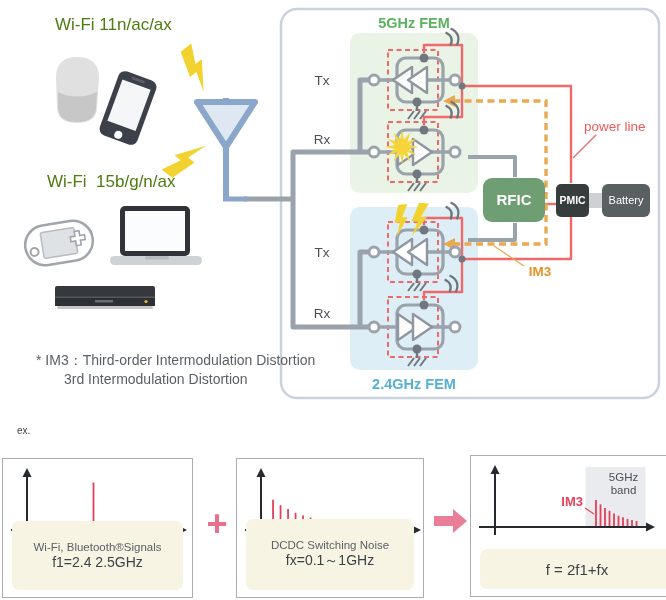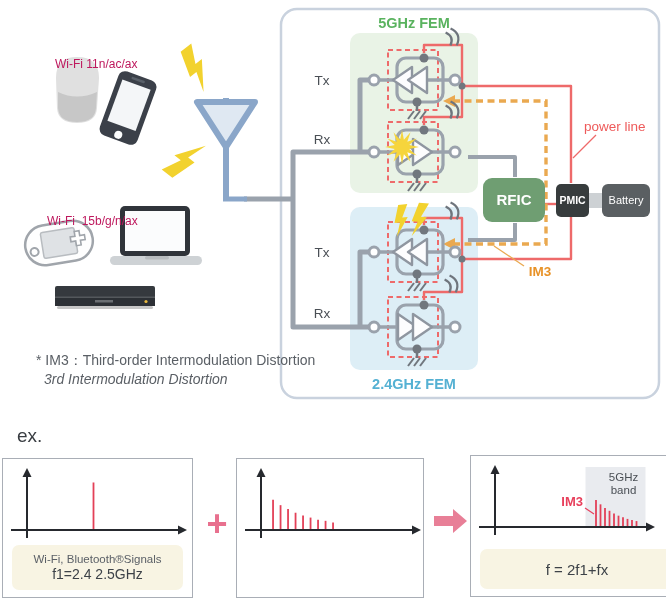--- a/index.html
+++ b/index.html
@@ -1,25 +1,25 @@
 <!DOCTYPE html>
 <html><head>
 <meta charset="utf-8">
 <style>
   html,body{margin:0;padding:0;background:#fff;}
   body{font-family:"Liberation Sans",sans-serif;}
   .page{position:relative;width:666px;height:600px;background:#fff;overflow:hidden;}
   svg.top{position:absolute;left:0;top:0;}
-  .wifi-label{position:absolute;font-size:12px;color:#be185d;white-space:pre;margin-top:42px;}
+  .wifi-label{position:absolute;font-size:17px;color:#4d7c0f;white-space:pre;}
   .note{position:absolute;left:36px;top:351px;font-size:14px;color:#5a5f65;line-height:19px;}
-  .note .note2{margin-left:8px;font-style:italic;}
-  .ex{position:absolute;left:17px;top:425px;font-size:19px;color:#393d42;}
+  .note .note2{margin-left:28px;}
+  .ex{position:absolute;left:17px;top:425px;font-size:10px;color:#393d42;}
   .chart-box{position:absolute;background:#fff;border:1.5px solid #a9aeb6;box-sizing:border-box;}
   .chart-box svg.spec{position:absolute;left:2px;top:5px;}
-  .plate{position:absolute;left:9px;right:9px;bottom:7px;background:#f8f4e3;border-radius:7px;text-align:center;padding:8px 0;}
+  .plate{position:absolute;left:9px;right:9px;bottom:7px;background:#f8f4e3;border-radius:7px;text-align:center;padding:20px 0;}
   .plate .p1{font-size:11.5px;color:#5a5f66;}
   .plate .p2{font-size:14px;font-weight:normal;color:#3d4248;margin-top:1px;}
   .plate.big{padding:11px 0;}
   .plate.big .p2{font-size:15px;}
   .plus{position:absolute;left:199px;top:503px;width:36px;text-align:center;font-size:36px;font-weight:bold;color:#e8708e;}
   svg.flow-arrow{position:absolute;left:434px;top:508px;}
 </style>
 </head>
 <body>
 
@@ -209,20 +209,24 @@
         <line x1="34.05" y1="65" x2="34.05" y2="35.76" stroke="#e34057" stroke-width="1.8"></line>
         <line x1="41.55" y1="65" x2="41.55" y2="41.16" stroke="#e34057" stroke-width="1.8"></line>
         <line x1="49.05" y1="65" x2="49.05" y2="44.94" stroke="#e34057" stroke-width="1.8"></line>
         <line x1="56.55" y1="65" x2="56.55" y2="48.72" stroke="#e34057" stroke-width="1.8"></line>
         <line x1="64.05000000000001" y1="65" x2="64.05000000000001" y2="51.42" stroke="#e34057" stroke-width="1.8"></line>
         <line x1="71.55" y1="65" x2="71.55" y2="53.58" stroke="#e34057" stroke-width="1.8"></line>
         <line x1="79.05" y1="65" x2="79.05" y2="55.74" stroke="#e34057" stroke-width="1.8"></line>
         <line x1="86.55" y1="65" x2="86.55" y2="56.82" stroke="#e34057" stroke-width="1.8"></line>
         <line x1="94.05" y1="65" x2="94.05" y2="58.44" stroke="#e34057" stroke-width="1.8"></line>
       </svg>
+  <div class="plate">
+    <div class="p1">DCDC Switching Noise</div>
+    <div class="p2">fx=0.1～1GHz</div>
+  </div>
 </div>
 
 <svg class="flow-arrow" width="34" height="26">
   <polygon points="0,8 19,8 19,1 33,13 19,25 19,18 0,18" fill="#e87f97"></polygon>
 </svg>
 
 <div class="chart-box" style="left:470px;top:455px;width:214px;height:142px">
   <svg class="spec" width="190" height="82">
         <rect x="112.5" y="6" width="60" height="60" fill="#e9ebef"></rect>
         <text x="150.5" y="20" text-anchor="middle" fill="#4a4f55" font-size="11.5">5GHz</text>

